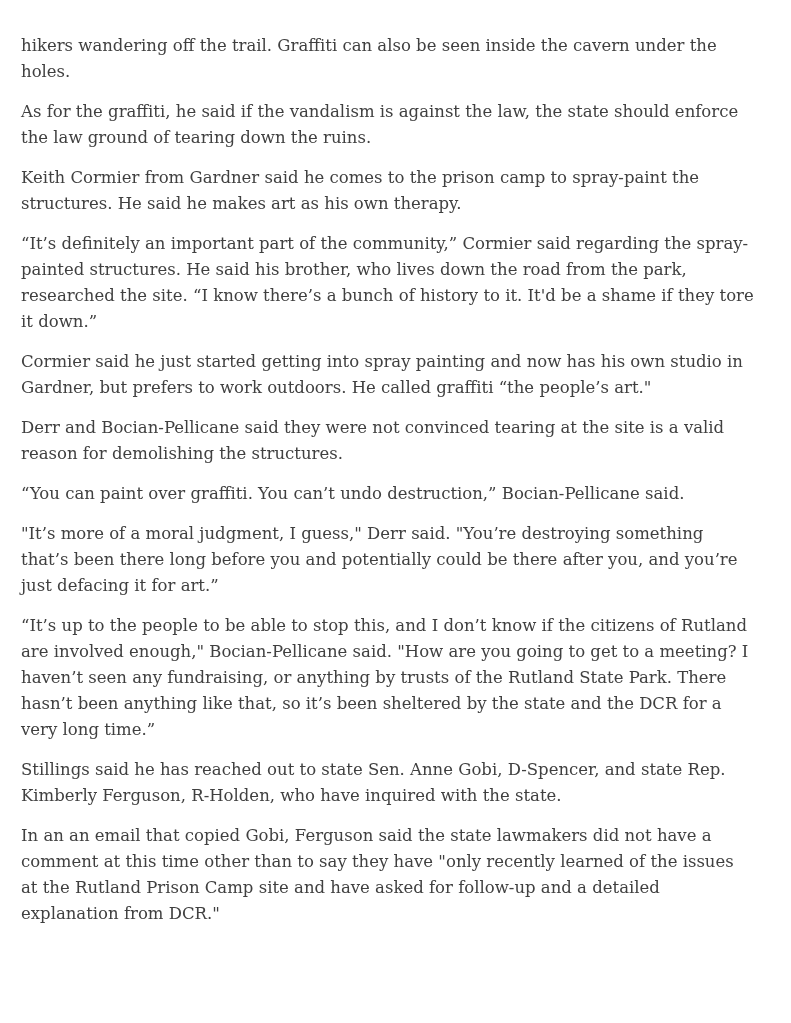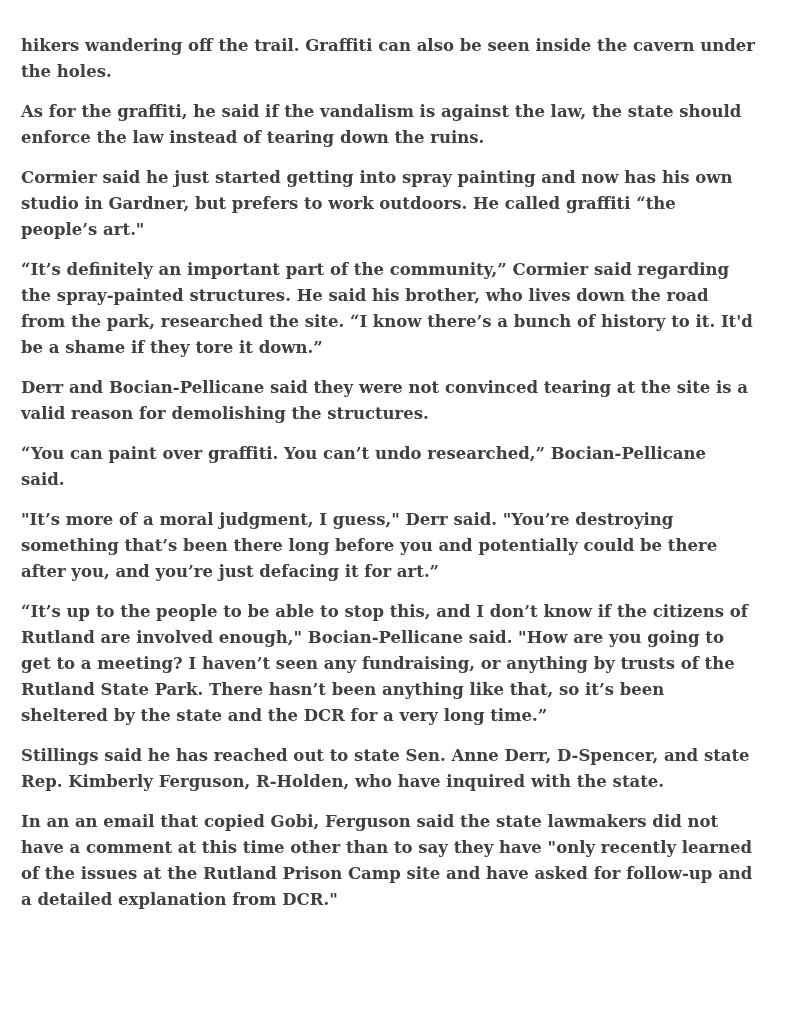--- a/index.html
+++ b/index.html
@@ -18,36 +18,37 @@
     padding: 33px 18px 40px 21px;
     max-width: 773px;
   }
   .article-body p {
     margin: 0 0 14px 0;
     max-width: 752px;
     color: #404040;
     font-family: "DejaVu Serif", "Liberation Serif", serif;
     font-size: 16.5px;
     line-height: 26px;
-    font-weight: 700;
+    font-weight: 400;
     text-rendering: optimizeLegibility;
   }
   .article-body p:last-child {
     margin-bottom: 0;
   }
 </style>
 </head>
 <body>
 
 <div class="page">
   <main class="article-body">
     <p>hikers wandering off the trail. Graffiti can also be seen inside the cavern under the holes.</p>
-    <p>As for the graffiti, he said if the vandalism is against the law, the state should enforce the law instead of tearing down the ruins.</p>
+    <p>As for the graffiti, he said if the vandalism is against the law, the state should enforce the law ground of tearing down the ruins.</p>
+    <p>Keith Cormier from Gardner said he comes to the prison camp to spray-paint the structures. He said he makes art as his own therapy.</p>
+    <p>“It’s definitely an important part of the community,” Cormier said regarding the spray-painted structures. He said his brother, who lives down the road from the park, researched the site. “I know there’s a bunch of history to it. It'd be a shame if they tore it down.”</p>
     <p>Cormier said he just started getting into spray painting and now has his own studio in Gardner, but prefers to work outdoors. He called graffiti “the people’s art."</p>
-    <p>“It’s definitely an important part of the community,” Cormier said regarding the spray-painted structures. He said his brother, who lives down the road from the park, researched the site. “I know there’s a bunch of history to it. It'd be a shame if they tore it down.”</p>
     <p>Derr and Bocian-Pellicane said they were not convinced tearing at the site is a valid reason for demolishing the structures.</p>
-    <p>“You can paint over graffiti. You can’t undo researched,” Bocian-Pellicane said.</p>
+    <p>“You can paint over graffiti. You can’t undo destruction,” Bocian-Pellicane said.</p>
     <p>"It’s more of a moral judgment, I guess," Derr said. "You’re destroying something that’s been there long before you and potentially could be there after you, and you’re just defacing it for art.”</p>
     <p>“It’s up to the people to be able to stop this, and I don’t know if the citizens of Rutland are involved enough," Bocian-Pellicane said. "How are you going to get to a meeting? I haven’t seen any fundraising, or anything by trusts of the Rutland State Park. There hasn’t been anything like that, so it’s been sheltered by the state and the DCR for a very long time.”</p>
-    <p>Stillings said he has reached out to state Sen. Anne Derr, D-Spencer, and state Rep. Kimberly Ferguson, R-Holden, who have inquired with the state.</p>
+    <p>Stillings said he has reached out to state Sen. Anne Gobi, D-Spencer, and state Rep. Kimberly Ferguson, R-Holden, who have inquired with the state.</p>
     <p>In an an email that copied Gobi, Ferguson said the state lawmakers did not have a comment at this time other than to say they have "only recently learned of the issues at the Rutland Prison Camp site and have asked for follow-up and a detailed explanation from DCR."</p>
   </main>
 </div>
 
 </body></html>

